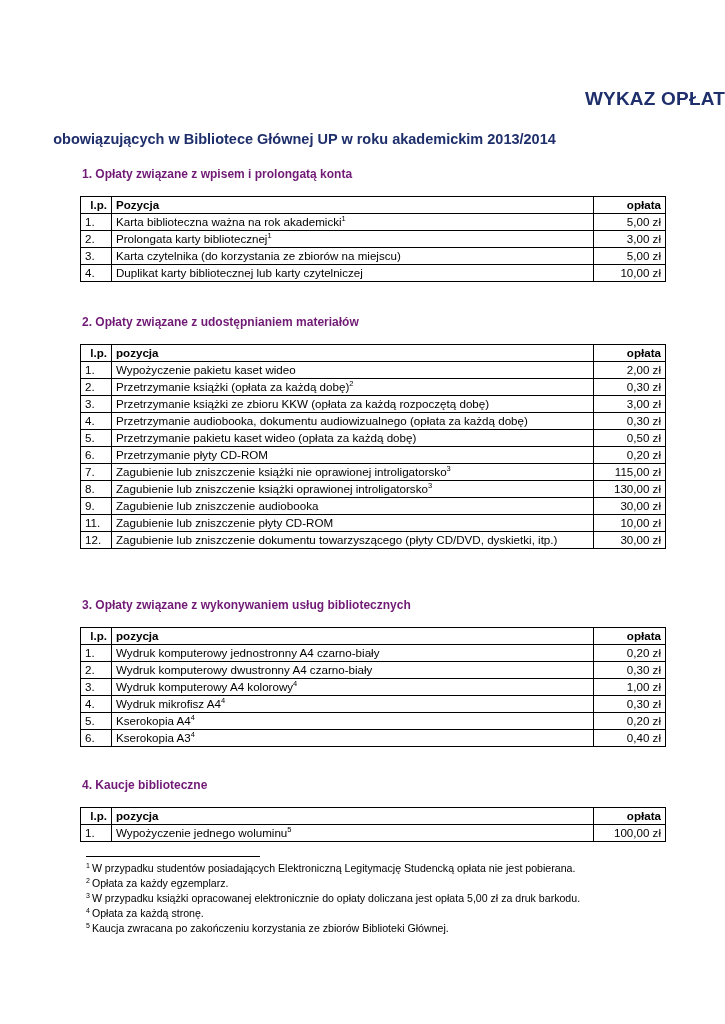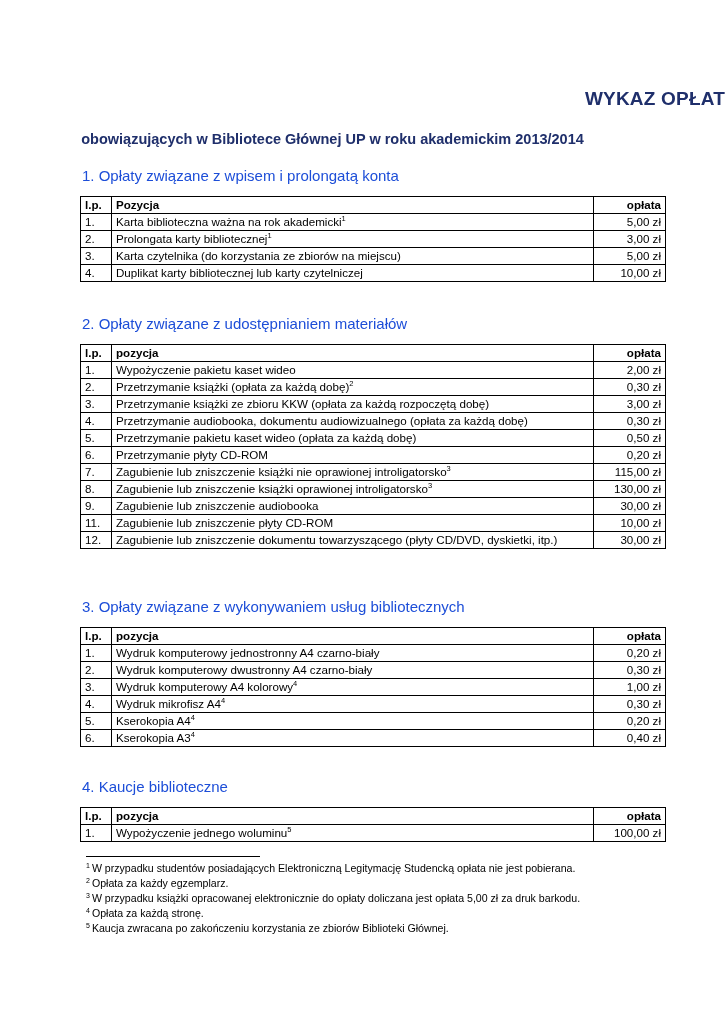--- a/index.html
+++ b/index.html
@@ -1,26 +1,26 @@
 <!DOCTYPE html>
 <html><head>
 <meta charset="utf-8">
 <style>
   html, body { margin: 0; padding: 0; background: #ffffff; }
   body { width: 725px; height: 1024px; position: relative; font-family: "Liberation Sans", sans-serif; color: #000; overflow: hidden; }
   .page { position: absolute; left: 0; top: 0; width: 725px; height: 1024px; }
   .title { position: absolute; left: 0; width: 725px; top: 88px; text-align: right; font-size: 19px; font-weight: bold; color: #1f2f6b; letter-spacing: 0.2px; }
-  .subtitle { position: absolute; left: 0; width: 609px; top: 131px; text-align: center; font-size: 14.5px; font-weight: bold; color: #1f2f6b; margin-left: 28px; }
-  .section-heading { position: absolute; left: 82px; font-size: 15px; font-weight: normal; color: #1d4ed8; }
+  .subtitle { position: absolute; left: 0; width: 609px; top: 131px; text-align: center; font-size: 14.5px; font-weight: bold; color: #1f2f6b; }
+  .section-heading { position: absolute; left: 82px; font-size: 12px; font-weight: bold; color: #701a75; }
   table.fees { position: absolute; left: 80px; width: 586px; border-collapse: collapse; font-size: 11.6px; table-layout: fixed; }
   table.fees td, table.fees th { border: 1px solid #000; padding: 0 4px; height: 16px; line-height: 16px; white-space: nowrap; overflow: hidden; }
   table.fees th { font-weight: bold; }
   table.fees col.c1 { width: 31px; }
   table.fees col.c3 { width: 72px; }
-  th.h-lp { text-align: left; }
+  th.h-lp { text-align: right; }
   th.h-poz { text-align: left; }
   th.h-fee { text-align: right; }
   td.lp { text-align: left; }
   td.poz { text-align: left; }
   td.fee { text-align: right; }
   sup { font-size: 7.5px; line-height: 0; vertical-align: 5px; }
   .fn-rule { position: absolute; left: 86px; top: 856px; width: 174px; height: 1px; background: #000; }
   .footnotes { position: absolute; left: 86px; top: 861px; font-size: 10.6px; line-height: 15px; }
   .footnote sup { font-size: 7px; vertical-align: 4px; margin-right: 2px; }
 </style>

